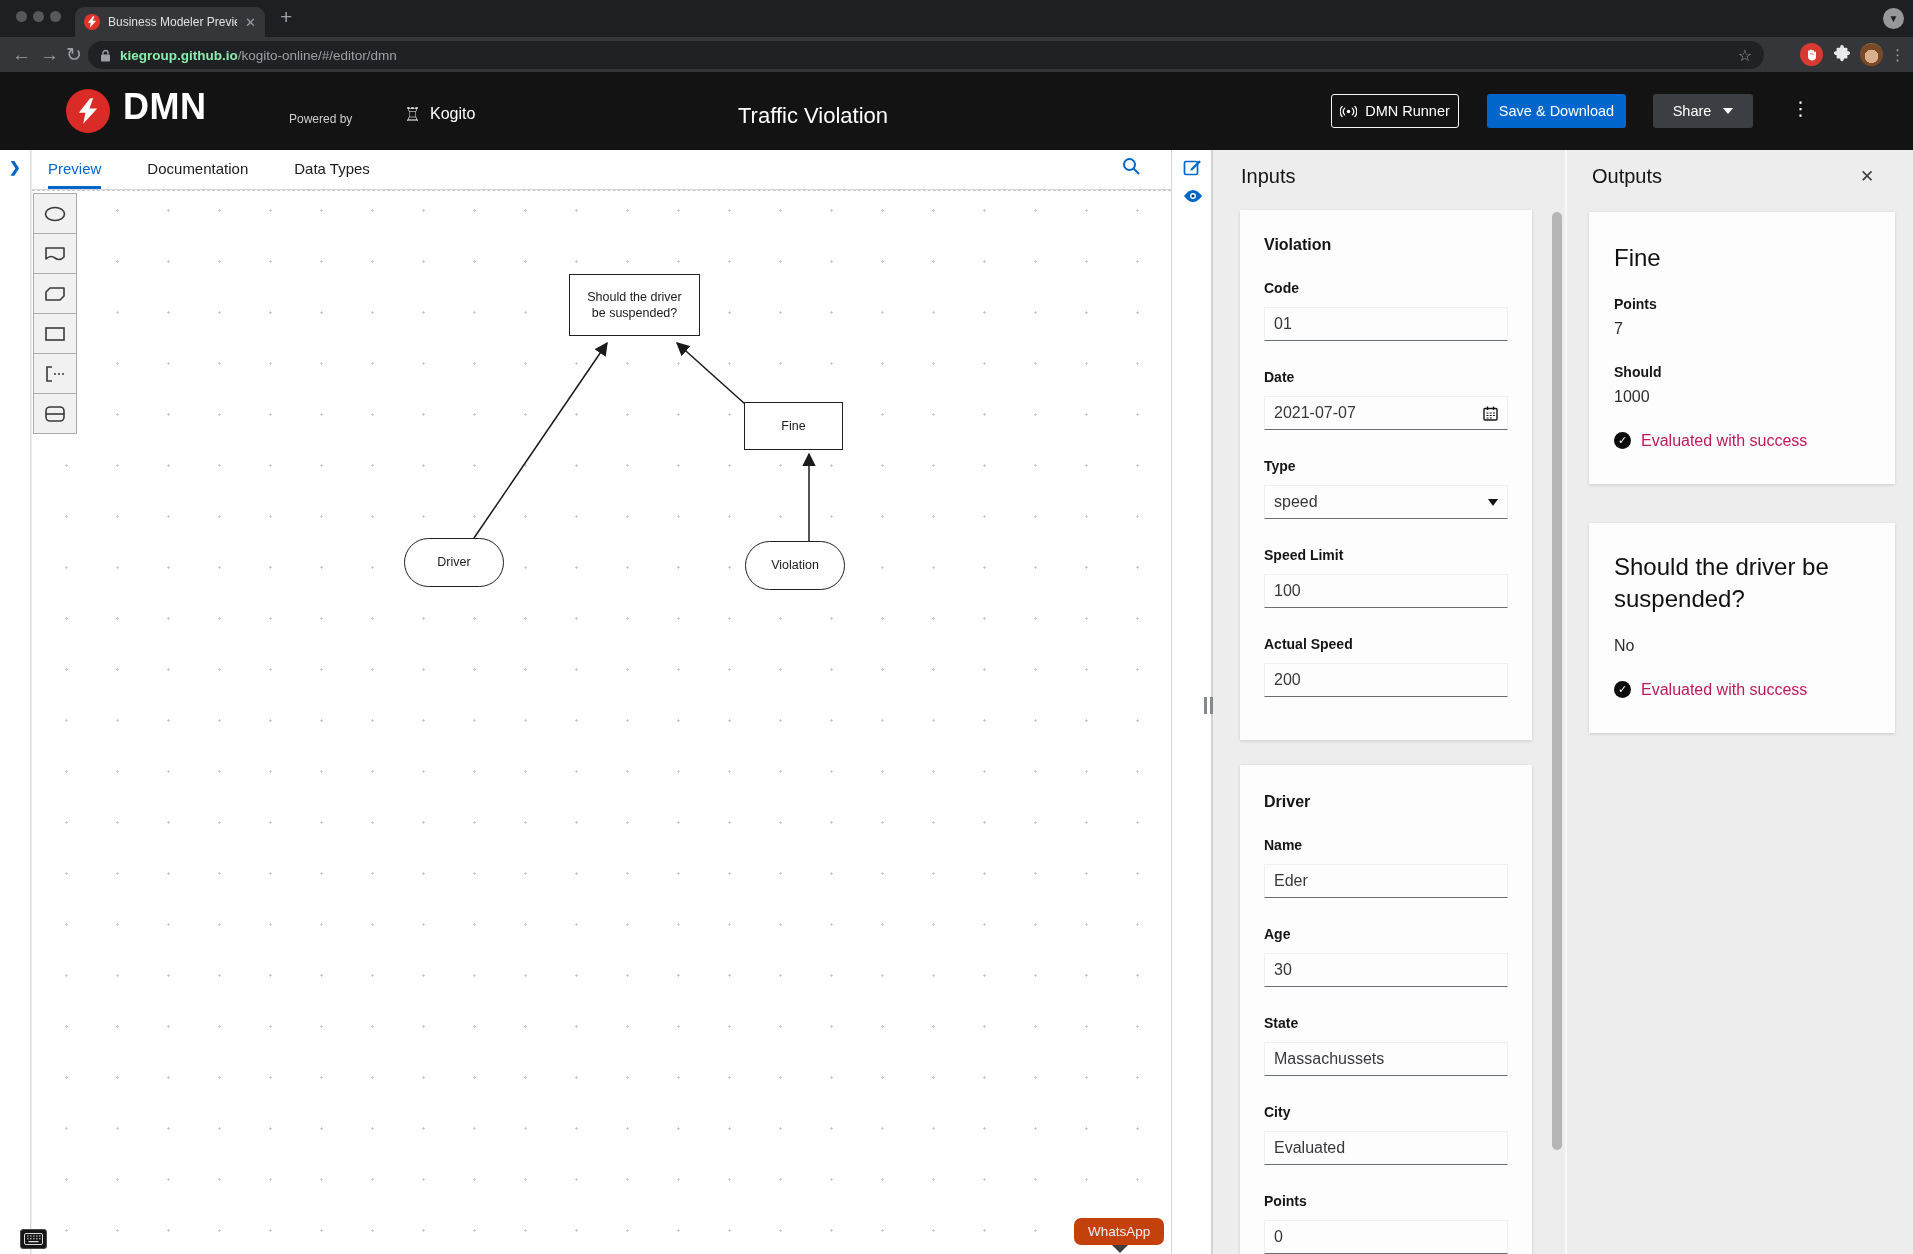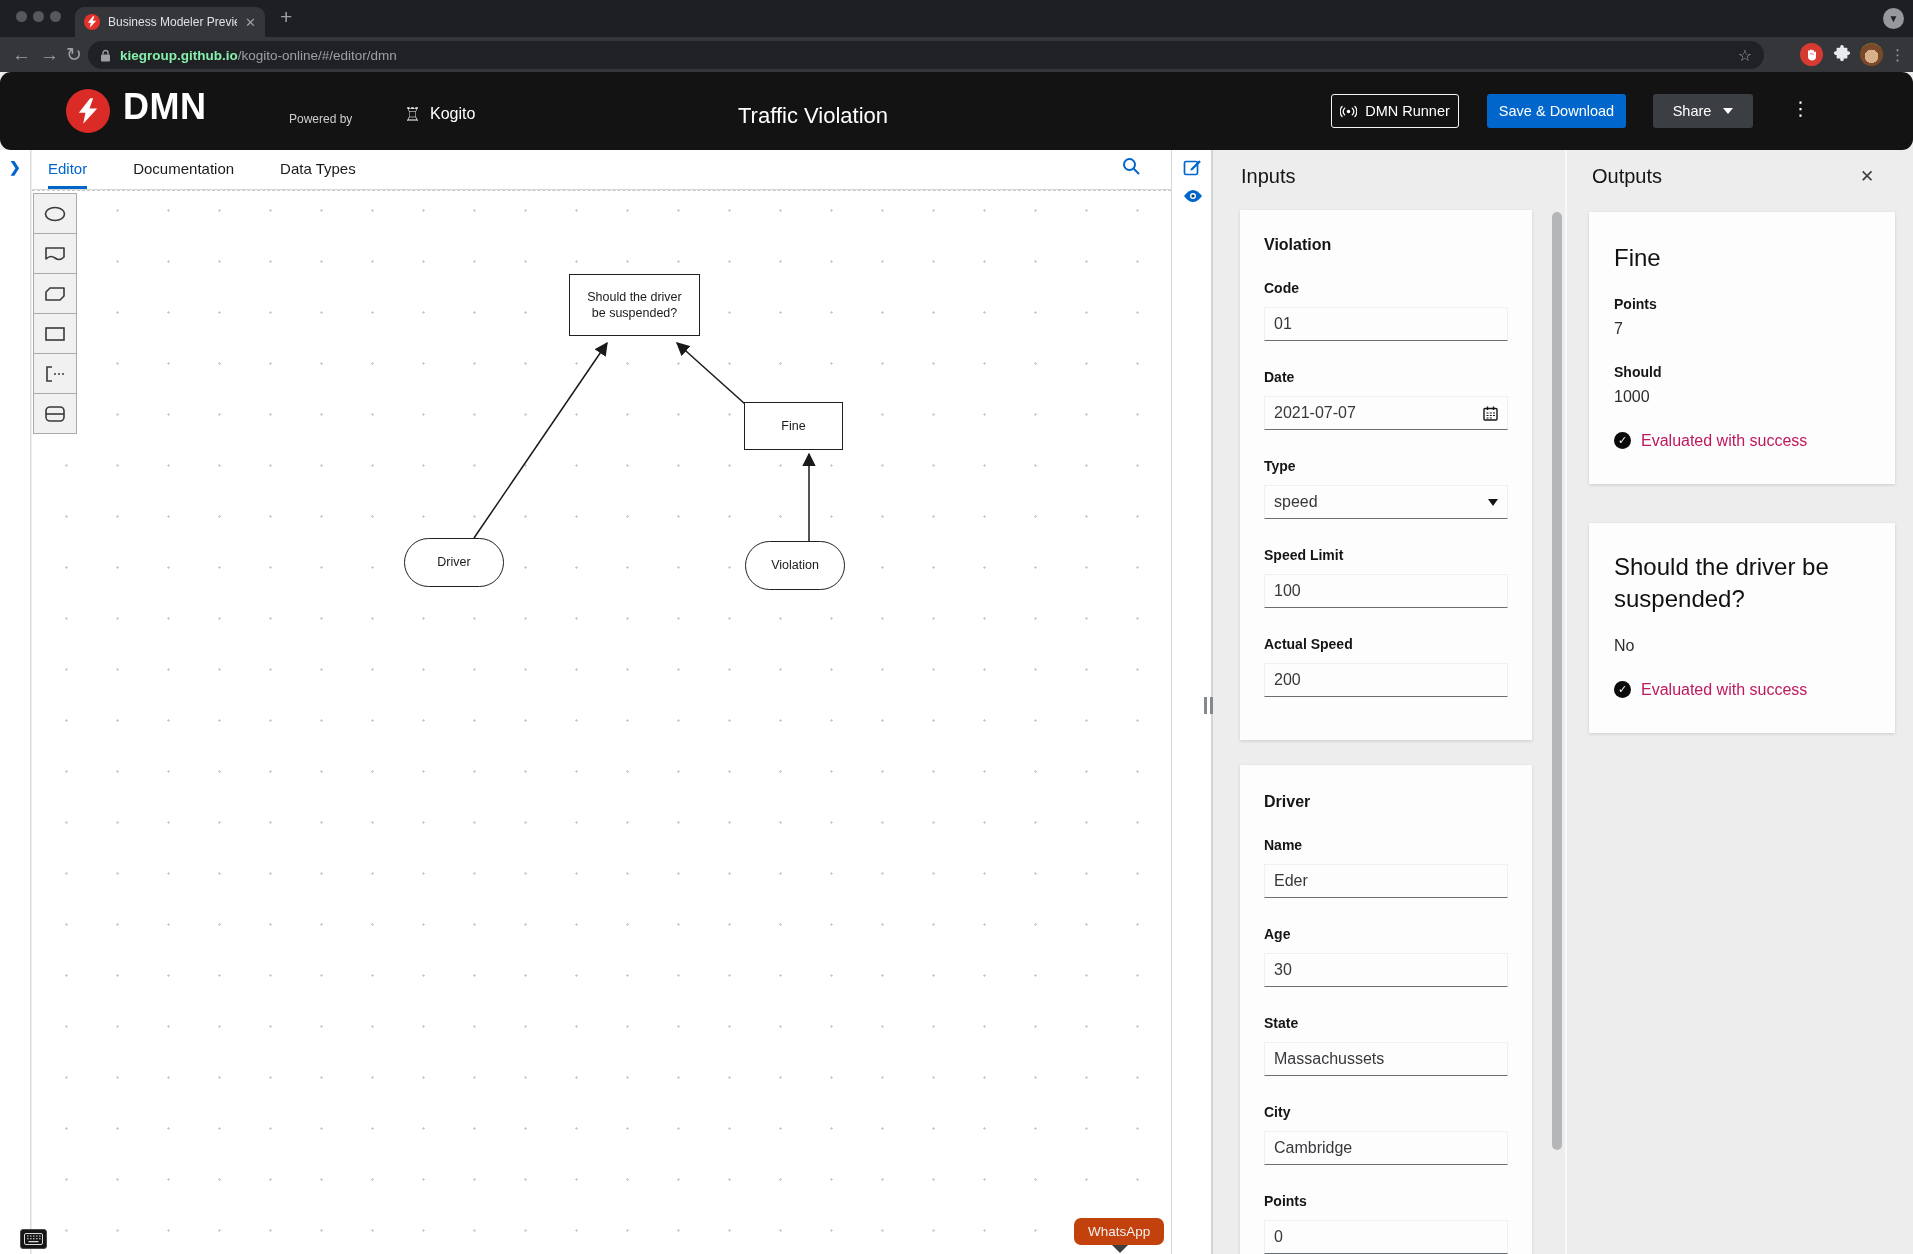--- a/index.html
+++ b/index.html
@@ -29,21 +29,21 @@
   .url .host { color:#86efac; font-weight:700;text-align:right; }
   .url .path { color:#9aa0a6; }
   .bookmark-star { margin-left:auto; color:#9aa0a6; font-size:16px; }
   .ext-hand { position:absolute; right:90px; top:6px; width:23px; height:23px; border-radius:50%;
               background:#d73a31; display:flex; align-items:center; justify-content:center; }
   .ext-puzzle { position:absolute; right:62px; top:8px; }
   .avatar { position:absolute; right:30px; top:6px; width:23px; height:23px; border-radius:50%;
             background:radial-gradient(circle at 50% 58%, #d8b08c 0 38%, #7a4a28 39% 70%, #8a6b3a 71%); }
   .browser-kebab { position:absolute; right:8px; top:5px; color:#9aa0a6; font-size:15px; line-height:26px; }
   
-  .masthead { position:absolute; left:0; top:72px; width:100%; height:78px; background:#131313;border-radius:11px; }
+  .masthead { position:absolute; left:0; top:72px; width:100%; height:78px; background:#131313; }
   .logo-circle { position:absolute; left:66px; top:17px; width:44px; height:44px; border-radius:50%;
                  background:#da2b27; display:flex; align-items:center; justify-content:center; }
   .brand { position:absolute; left:123px; top:14px; font-size:36px; font-weight:700; color:#fff; letter-spacing:.5px; }
   .powered { position:absolute; left:289px; top:40px; font-size:12px; color:#cfcfcf; }
   .kogito-mark { position:absolute; left:404px; top:31px; font-size:19px; color:#e9e9e9; }
   .kogito-label { position:absolute; left:430px; top:33px; font-size:16px; font-weight:500; color:#fff; }
   .page-title { position:absolute; left:738px; top:31px; font-size:22px; color:#fff; }
   .hbtn { position:absolute; top:22px; height:34px; border-radius:3px; display:flex; align-items:center;
           justify-content:center; font-size:14.5px; color:#fff; gap:8px; cursor:pointer; }
   .btn-runner { left:1331px; width:128px; background:transparent; border:1px solid #f5f5f5; }
@@ -191,21 +191,21 @@
       <span class="caret-down"></span>
     </div>
     <span class="masthead-kebab">⋮</span>
   </div>
 
   <div class="left-strip">
     <span class="expand-chevron">❯</span>
   </div>
 
   <div class="tabbar">
-    <span class="nav-tab active">Editor</span>
+    <span class="nav-tab active">Preview</span>
     <span class="nav-tab">Documentation</span>
     <span class="nav-tab">Data Types</span>
   </div>
   <span class="search-btn">
     <svg width="18" height="18" viewBox="0 0 18 18">
         <circle cx="7.5" cy="7.5" r="5.5" fill="none" stroke="#0066cc" stroke-width="2"></circle>
         <line x1="12" y1="12" x2="16.5" y2="16.5" stroke="#0066cc" stroke-width="2" stroke-linecap="round"></line>
       </svg>
   </span>
 
@@ -347,21 +347,21 @@
       </div>
       <div class="field">
         <div class="field-label">State</div>
         <div class="field-input">
             <span>Massachussets</span>
           </div>
       </div>
       <div class="field">
         <div class="field-label">City</div>
         <div class="field-input">
-            <span>Cambridge</span>
+            <span>Evaluated</span>
           </div>
       </div>
       <div class="field">
         <div class="field-label">Points</div>
         <div class="field-input">
             <span>0</span>
           </div>
       </div>
     </div>
 

